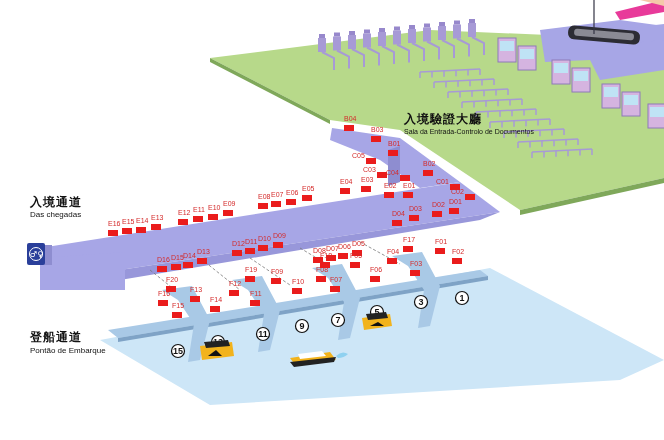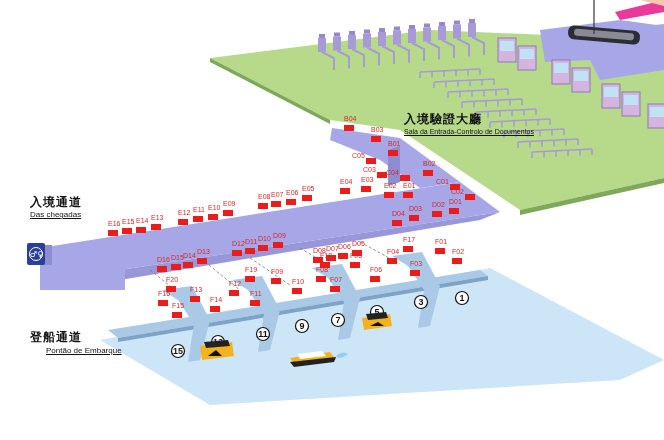--- a/index.html
+++ b/index.html
@@ -1,20 +1,20 @@
 <!DOCTYPE html>
 <html><head>
 <meta charset="utf-8">
 <style>
   html, body { margin: 0; padding: 0; background: #ffffff; }
   body { width: 664px; height: 440px; overflow: hidden; position: relative; font-family: "DejaVu Sans", sans-serif; }
   #map { position: absolute; left: 0; top: 0; width: 664px; height: 440px; }
   .gate-label { font-family: "Liberation Sans", sans-serif; font-size: 7px; fill: #d42a2a; }
   .title-zh { position: absolute; font-family: "DejaVu Sans", sans-serif; font-weight: bold; font-size: 12px; color: #111; letter-spacing: 1px; line-height: 13px; }
-  .title-pt { position: absolute; font-family: "Liberation Sans", sans-serif; font-size: 8px; color: #111; line-height: 9px; white-space: nowrap; text-decoration: underline; }
+  .title-pt { position: absolute; font-family: "Liberation Sans", sans-serif; font-size: 8px; color: #111; line-height: 9px; white-space: nowrap; }
   .berth-num { font-family: "Liberation Sans", sans-serif; font-size: 9px; font-weight: bold; fill: #111; }
   .wc { position: absolute; left: 27px; top: 243px; width: 18px; height: 22px; background: #2a3f9a; border-radius: 2px; display: flex; align-items: center; justify-content: center; }
   .wc-inner { width: 14px; height: 14px; border: 1.5px solid #fff; border-radius: 50%; color: #fff; font-size: 8px; line-height: 14px; text-align: center; font-family: "DejaVu Sans", sans-serif; box-sizing: border-box; }
 </style>
 </head>
 <body>
 
 <svg id="map" viewBox="0 0 664 440" xmlns="http://www.w3.org/2000/svg">
 
   <g>
@@ -544,17 +544,17 @@
   </g>
 </svg>
 
 <div class="title-zh" style="left:30px;top:196px;">入境通道</div>
 <div class="title-pt" style="left:30px;top:210px;">Das chegadas</div>
 
 <div class="title-zh" style="left:404px;top:113px;">入境驗證大廳</div>
 <div class="title-pt" style="left:404px;top:127px;font-size:7px;">Sala da Entrada-Controlo de Documentos</div>
 
 <div class="title-zh" style="left:30px;top:332px;font-family:Liberation Mono, monospace;">登船通道</div>
-<div class="title-pt" style="left:46px;top:346px;">Pontão de Embarque</div>
+<div class="title-pt" style="left:30px;top:346px;">Pontão de Embarque</div>
 
 <div class="wc">
   <div class="wc-inner">♂♀</div>
 </div>
 
 </body></html>

